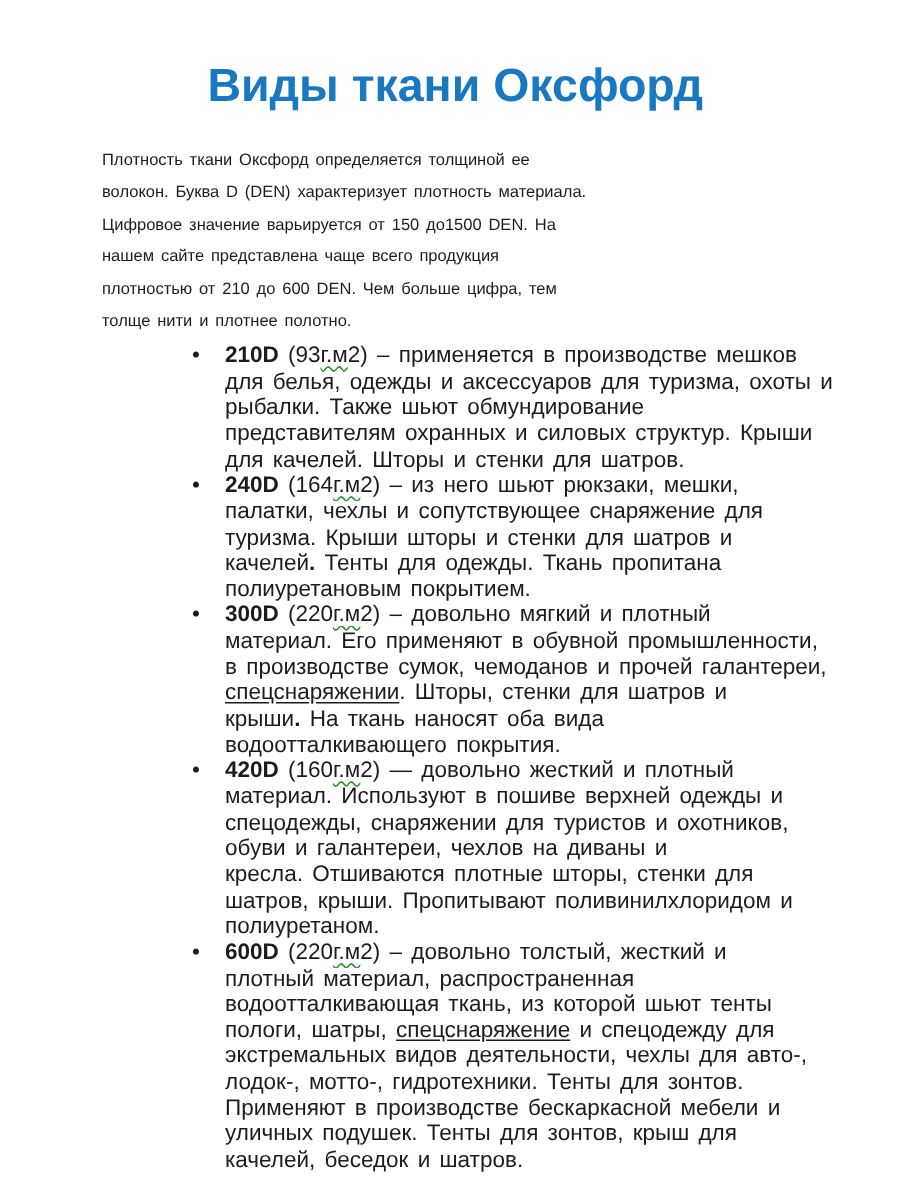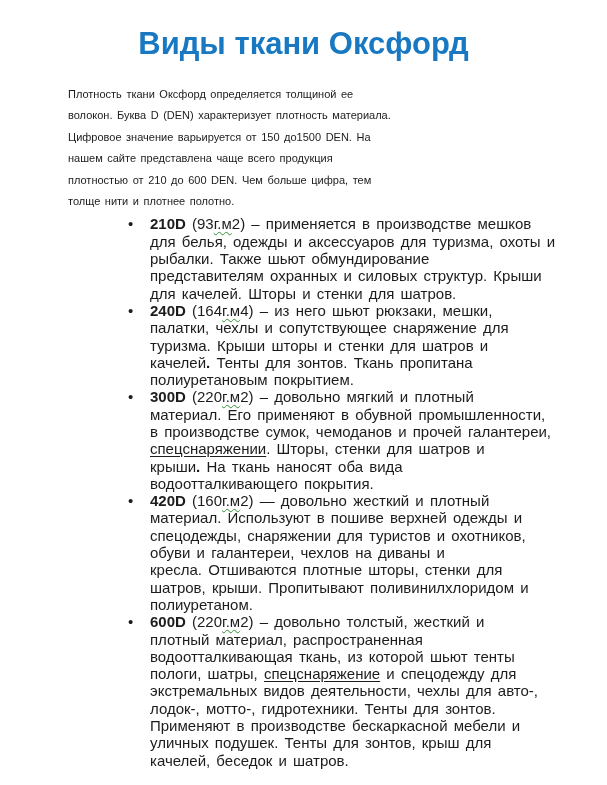--- a/index.html
+++ b/index.html
@@ -7,21 +7,21 @@
     position: relative;
     width: 607px;
     height: 785px;
     background: #ffffff;
     overflow: hidden;
     font-family: "Liberation Sans", "DejaVu Sans", sans-serif;
     color: #1c1c1c;
   }
   .title {
     margin: 0;
-    padding-top: 27px;
+    padding-top: 40px;
     text-align: center;
     font-size: 31px;
     line-height: 34px;
     font-weight: 700;
     color: #1878c2;
   }
   .intro {
     margin: 23px 55px 0 68px;
     font-size: 11px;
     line-height: 21.4px;
@@ -75,24 +75,24 @@
 Цифровое значение варьируется от 150 до1500 DEN. На
 нашем сайте представлена чаще всего продукция
 плотностью от 210 до 600 DEN. Чем больше цифра, тем
 толще нити и плотнее полотно.</p>
   <ul class="density-list">
     <li><span class="bullet">•</span><span class="li-text"><span class="seg-bold">210D</span><span class="seg-normal"> (93</span><span class="seg-grammar">г.м</span><span class="seg-normal">2) – применяется в производстве мешков
 для белья, одежды и аксессуаров для туризма, охоты и
 рыбалки. Также шьют обмундирование
 представителям охранных и силовых структур. Крыши
 для качелей. Шторы и стенки для шатров.</span></span></li>
-    <li><span class="bullet">•</span><span class="li-text"><span class="seg-bold">240D</span><span class="seg-normal"> (164</span><span class="seg-grammar">г.м</span><span class="seg-normal">4) – из него шьют рюкзаки, мешки,
+    <li><span class="bullet">•</span><span class="li-text"><span class="seg-bold">240D</span><span class="seg-normal"> (164</span><span class="seg-grammar">г.м</span><span class="seg-normal">2) – из него шьют рюкзаки, мешки,
 палатки, чехлы и сопутствующее снаряжение для
 туризма. Крыши шторы и стенки для шатров и
-качелей</span><span class="seg-bold">.</span><span class="seg-normal"> Тенты для зонтов. Ткань пропитана
+качелей</span><span class="seg-bold">.</span><span class="seg-normal"> Тенты для одежды. Ткань пропитана
 полиуретановым покрытием.</span></span></li>
     <li><span class="bullet">•</span><span class="li-text"><span class="seg-bold">300D</span><span class="seg-normal"> (220</span><span class="seg-grammar">г.м</span><span class="seg-normal">2) – довольно мягкий и плотный
 материал. Его применяют в обувной промышленности,
 в производстве сумок, чемоданов и прочей галантереи,
 </span><span class="seg-spell">спецснаряжении</span><span class="seg-normal">. Шторы, стенки для шатров и
 крыши</span><span class="seg-bold">.</span><span class="seg-normal"> На ткань наносят оба вида
 водоотталкивающего покрытия.</span></span></li>
     <li><span class="bullet">•</span><span class="li-text"><span class="seg-bold">420D</span><span class="seg-normal"> (160</span><span class="seg-grammar">г.м</span><span class="seg-normal">2) — довольно жесткий и плотный
 материал. Используют в пошиве верхней одежды и
 спецодежды, снаряжении для туристов и охотников,

